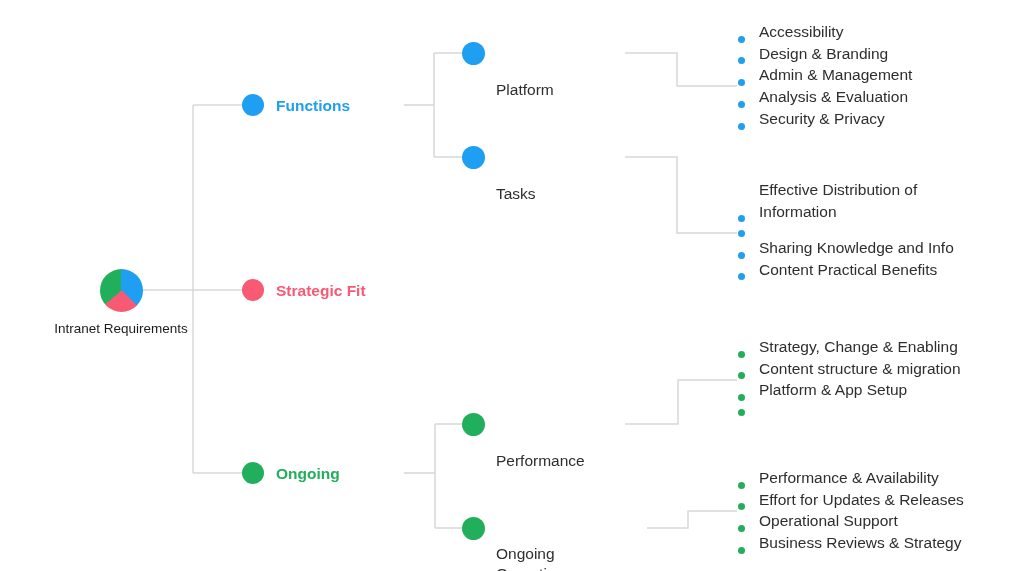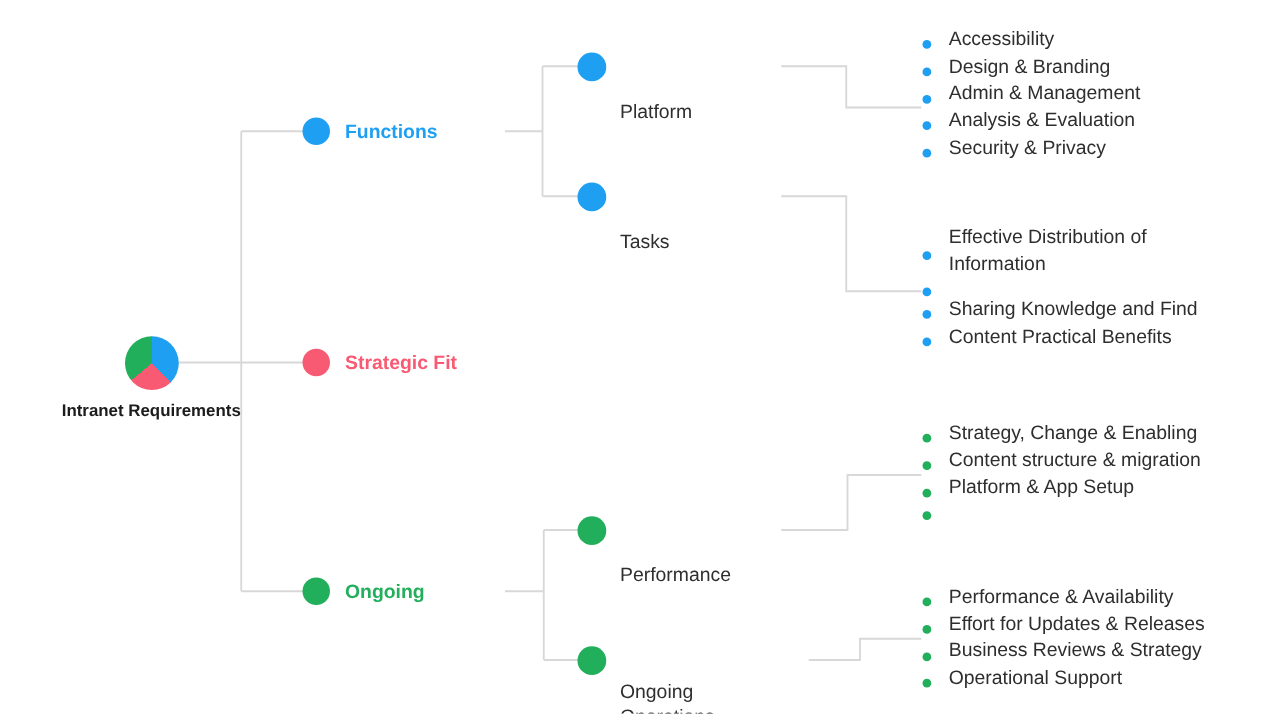--- a/index.html
+++ b/index.html
@@ -20,21 +20,21 @@
   .c-blue{background:var(--blue);}
   .c-pink{background:var(--pink);}
   .c-green{background:var(--green);}
 
   .pie{
     position:absolute;left:100px;top:269px;width:43px;height:43px;border-radius:50%;
     background:conic-gradient(var(--blue) 0deg 135deg, var(--pink) 135deg 230deg, var(--green) 230deg 360deg);
   }
   .root-label{
     position:absolute;left:46px;top:320px;width:150px;text-align:center;
-    font-weight:bold;font-size:13.5px;line-height:18px;color:var(--root-text);
+    font-weight:normal;font-size:13.5px;line-height:18px;color:var(--root-text);
   }
 
   .branch-label{
     position:absolute;left:276px;transform:translateY(-50%);
     font-weight:bold;font-size:15.5px;white-space:nowrap;text-align:right;
   }
   #l-functions{top:106px;color:var(--blue);}
   #l-strategic{top:291px;color:var(--pink);}
   #l-support{top:474px;color:var(--green);}
 
@@ -52,21 +52,21 @@
   }
   #l-platform{top:54px;}
   #l-tasks{top:158px;}
   #l-introduction{top:425px;}
   #l-ongoing{top:528px;width:100px;line-height:20px;white-space:normal;}
 
   .leaf-list{
     position:absolute;left:738px;width:252px;margin:0;padding:0;list-style:none;
     font-size:15.5px;color:var(--text);
   }
-  .leaf-list li{display:flex;align-items:center;line-height:21.7px;}
+  .leaf-list li{display:flex;align-items:flex-end;line-height:21.7px;}
   .leaf-list .dot{flex:0 0 7px;width:7px;height:7px;border-radius:50%;margin:7.5px 14px 0 0;}
   .blue-bullets .dot{background:var(--blue);}
   .green-bullets .dot{background:var(--green);}
   #list-platform{top:21px;}
   #list-tasks{top:179px;}
   #list-introduction{top:336px;}
   #list-ongoing{top:467px;}
 </style>
 </head>
 <body>
@@ -136,21 +136,21 @@
   <ul id="list-tasks" class="leaf-list blue-bullets">
       <li>
         <span class="dot"></span>
         <span class="txt">Effective Distribution of Information</span>
       </li>
       <li>
         <span class="dot"></span>
       </li>
       <li>
         <span class="dot"></span>
-        <span class="txt">Sharing Knowledge and Find</span>
+        <span class="txt">Sharing Knowledge and Info</span>
       </li>
       <li>
         <span class="dot"></span>
         <span class="txt">Content Practical Benefits</span>
       </li>
     </ul>
 
   <ul id="list-introduction" class="leaf-list green-bullets">
       <li>
         <span class="dot"></span>
@@ -173,21 +173,21 @@
       <li>
         <span class="dot"></span>
         <span class="txt">Performance &amp; Availability</span>
       </li>
       <li>
         <span class="dot"></span>
         <span class="txt">Effort for Updates &amp; Releases</span>
       </li>
       <li>
         <span class="dot"></span>
-        <span class="txt">Business Reviews &amp; Strategy</span>
+        <span class="txt">Operational Support</span>
       </li>
       <li>
         <span class="dot"></span>
-        <span class="txt">Operational Support</span>
+        <span class="txt">Business Reviews &amp; Strategy</span>
       </li>
     </ul>
 
 </div>
 
 </body></html>

